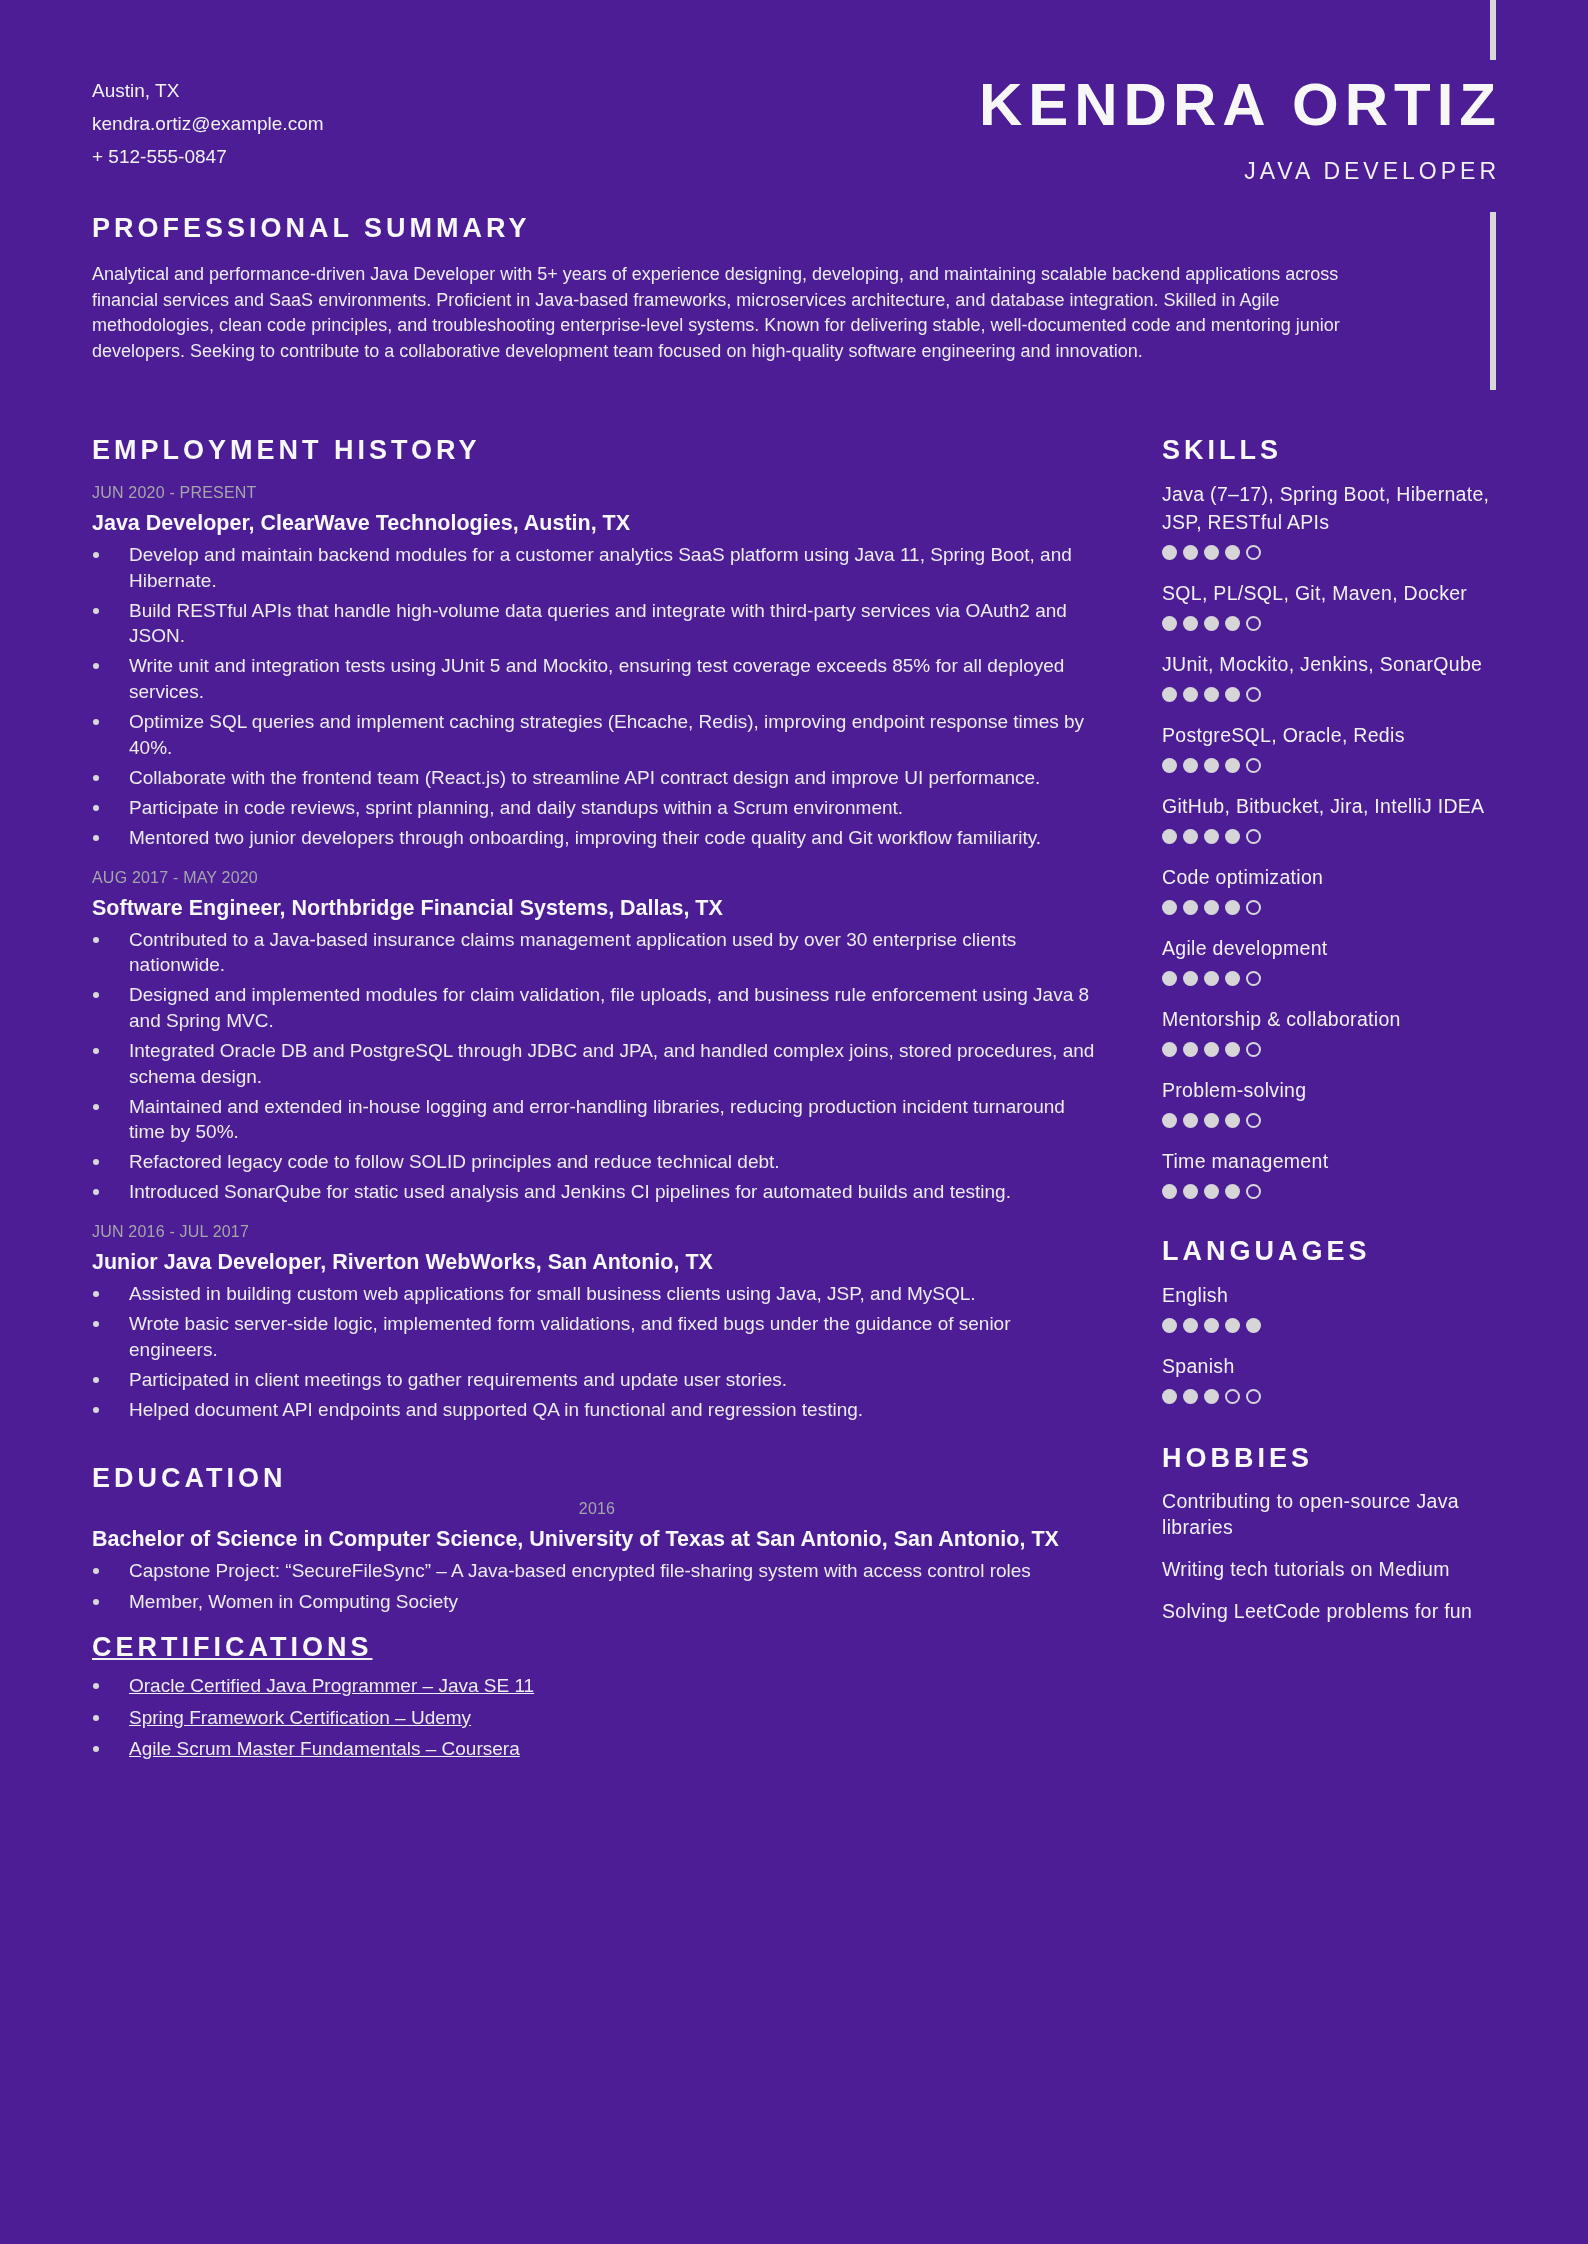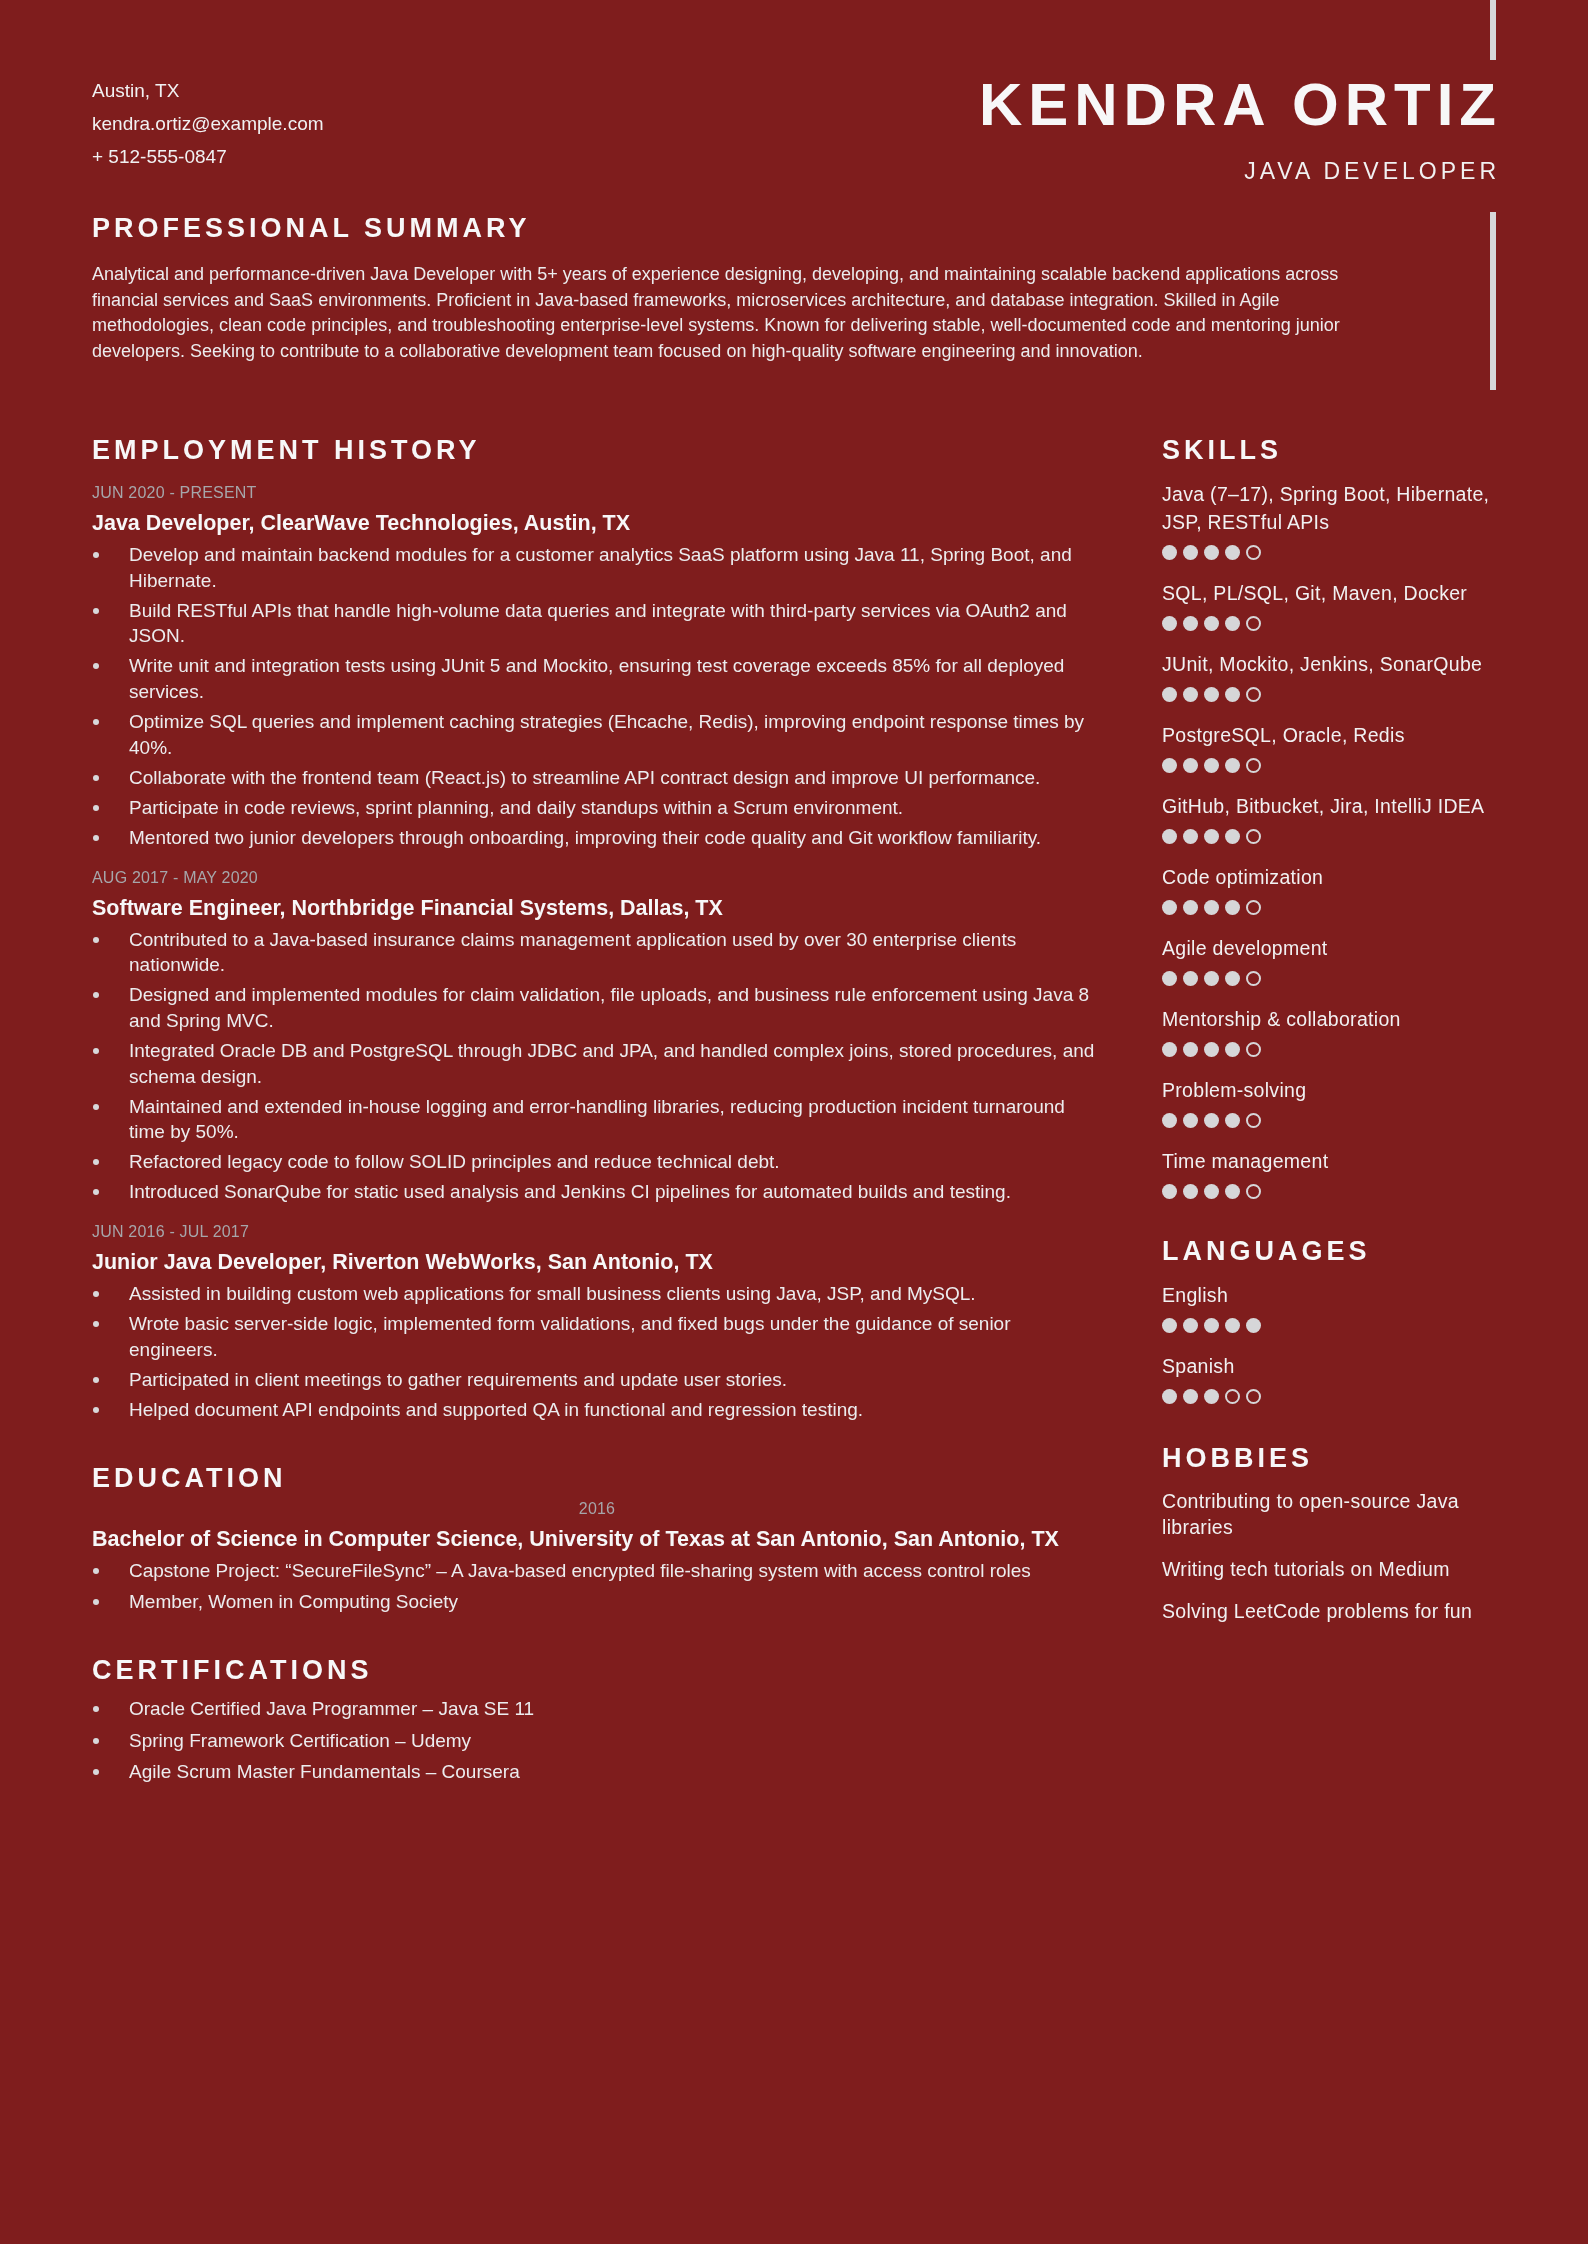--- a/index.html
+++ b/index.html
@@ -8,21 +8,21 @@
       height: 2244px;
       background: #1b1b1d;
       color: #f1f1f2;
       font-family: "Liberation Sans", "DejaVu Sans", sans-serif;
       overflow: hidden;
     }
     .page {
       position: relative;
       width: 1588px;
       height: 2244px;
-      background: #7f1d1d;
+      background: #4c1d95;
     }
     .accent-bar {
       position: absolute;
       left: 1490px;
       width: 6px;
       background: #d7d7d9;
     }
     .accent-bar.top { top: 0; height: 60px; }
     .accent-bar.mid { top: 212px; height: 178px; }
 
@@ -129,21 +129,21 @@
       height: 6px;
       border-radius: 50%;
       background: #d8d8da;
     }
 
     .emp-title { margin-bottom: 16px; }
 
     .education { margin-top: 40px; }
     .education .date { margin-top: 4px; text-align: center; }
     .education .role { line-height: 30px; }
-    .certs { margin-top: 40px; }
+    .certs { margin-top: 17px; text-decoration: underline; }
     .certs ul.bullets { margin-top: 10px; }
     .certs ul.bullets li { margin-bottom: 6px; }
 
     
     .skill {
       margin-bottom: 19px;
     }
     .skills-list { margin-top: 14px; }
     .skill-name {
       font-size: 19.5px;

